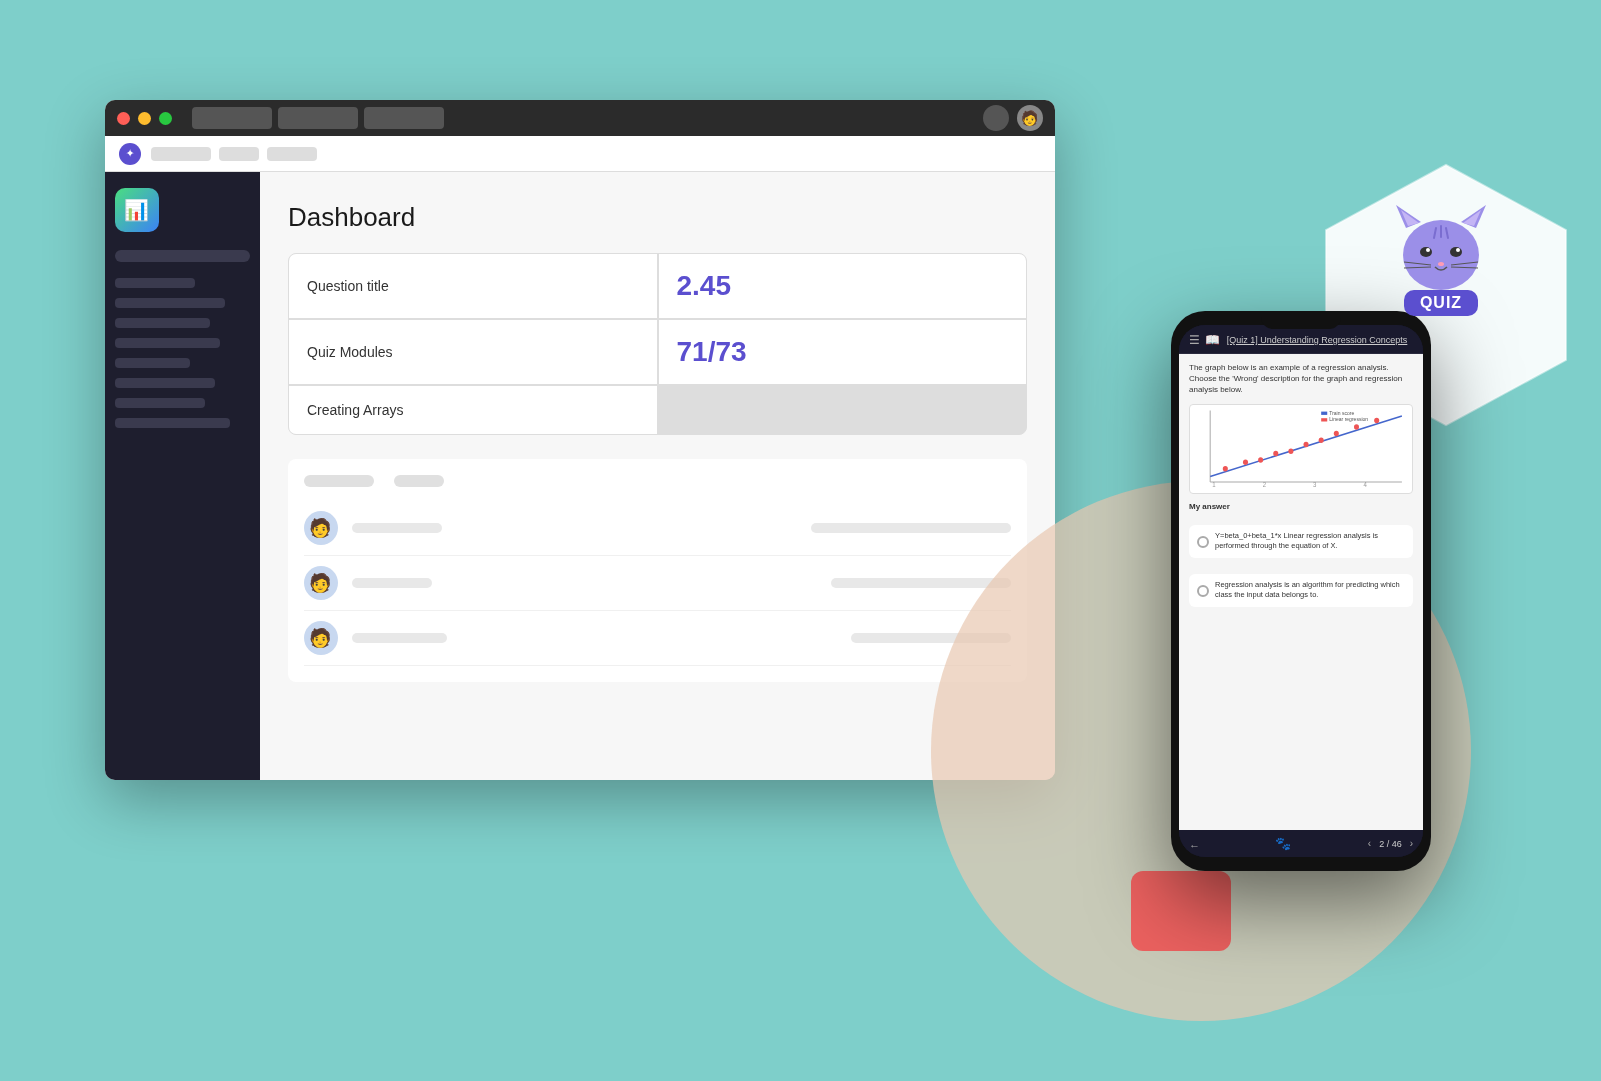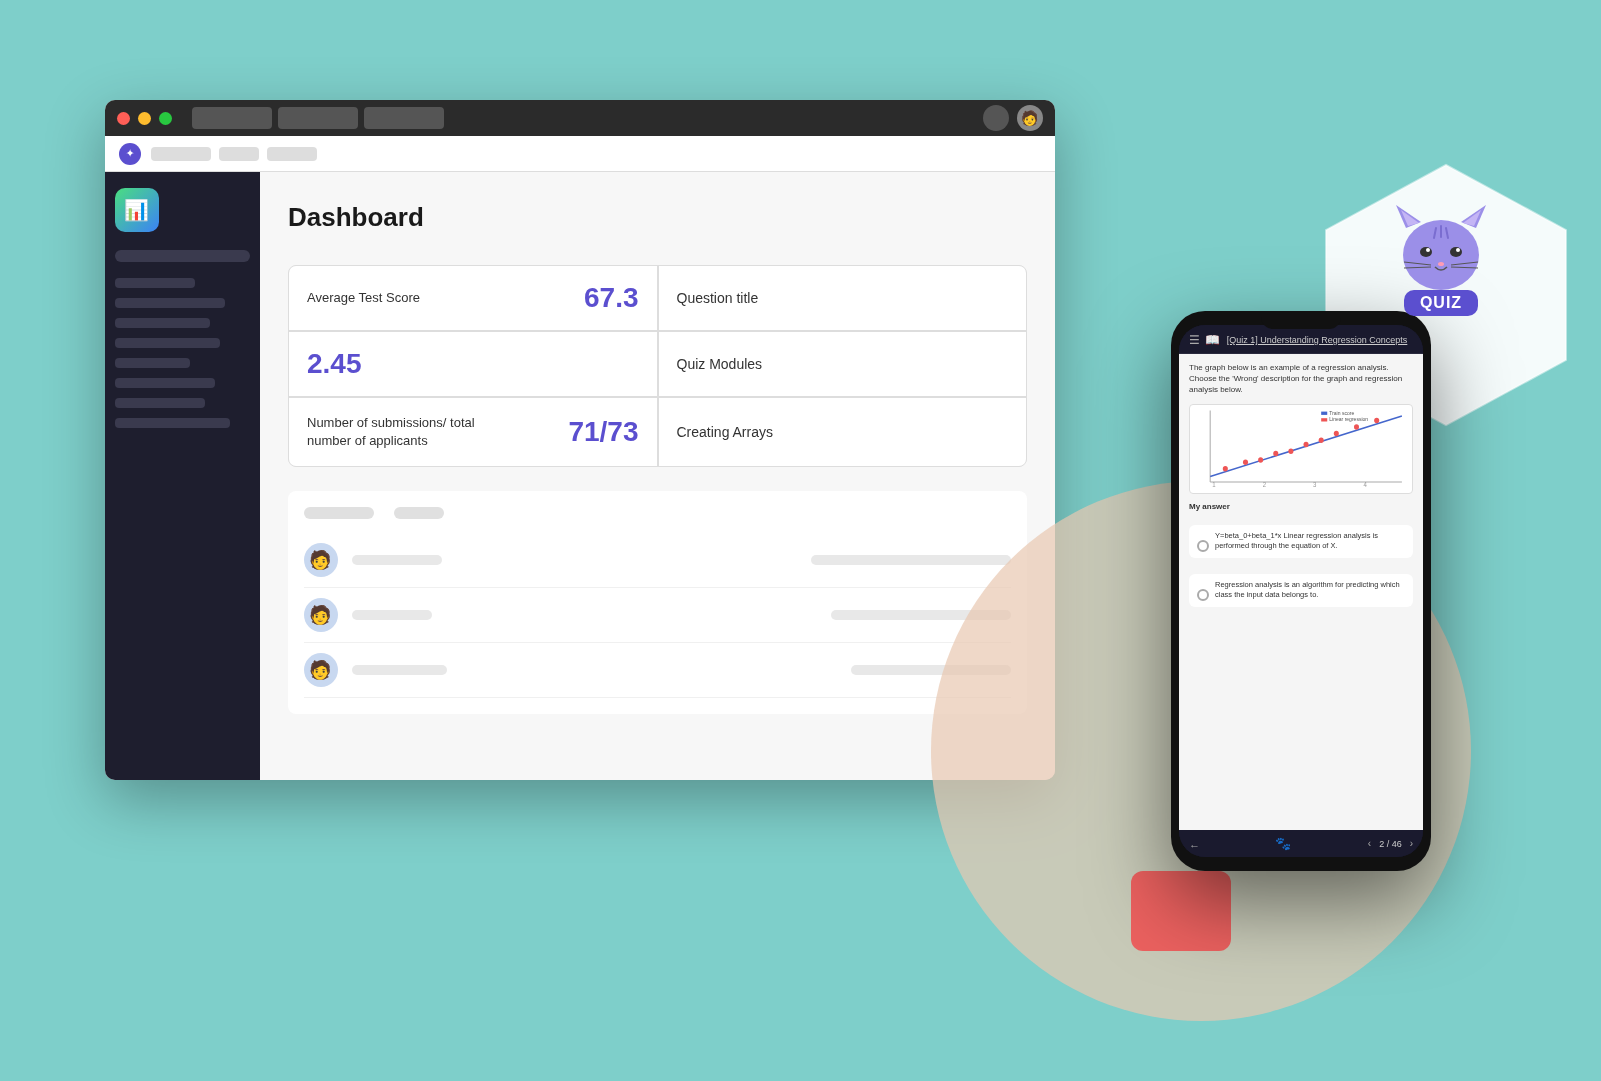--- a/index.html
+++ b/index.html
@@ -151,23 +151,23 @@
     
     .main-content {
       flex: 1;
       background: #f7f7f7;
       padding: 30px 28px 20px;
       overflow: hidden;
     }
 
     .page-title {
       font-size: 26px;
-      font-weight: 700;
+      font-weight: 400;
       color: #1a1a1a;
-      margin-bottom: 32px;
+      margin-bottom: 20px;
     }
 
     
     .stats-grid {
       display: grid;
       grid-template-columns: 1fr 1fr;
       gap: 2px;
       background: #ddd;
       border: 1px solid #ddd;
       border-radius: 8px;
@@ -360,21 +360,21 @@
 
     .phone-my-answer {
       font-size: 8px;
       color: #333;
       font-weight: 600;
       margin-bottom: 6px;
     }
 
     .phone-option {
       display: flex;
-      align-items: flex-end;
+      align-items: center;
       gap: 6px;
       margin-bottom: 8px;
       background: #fff;
       border-radius: 6px;
       padding: 6px 8px;
     }
 
     .phone-radio {
       width: 12px; height: 12px;
       border-radius: 50%;
@@ -523,36 +523,31 @@
         <div class="sidebar-item-bar" style="width:115px"></div>
       </div>
 
       <div class="main-content">
 
         <h1 class="page-title">Dashboard</h1>
 
         <div class="stats-grid">
 
           <div class="stat-card">
-            <span class="stat-label">Average Test Score</span>
-            <span class="stat-value">67.3</span>
-          </div>
-          <div class="stat-card">
             <span class="stat-question">Question title</span>
           </div>
 
           <div class="stat-card">
             <span class="stat-value">2.45</span>
           </div>
           <div class="stat-card">
             <span class="stat-question">Quiz Modules</span>
           </div>
 
           <div class="stat-card">
-            <span class="stat-label">Number of submissions/ total number of applicants</span>
             <span class="stat-value">71/73</span>
           </div>
           <div class="stat-card">
             <span class="stat-question">Creating Arrays</span>
           </div>
 
         </div>
 
         <div class="table-area">
           <div class="table-header-row">

